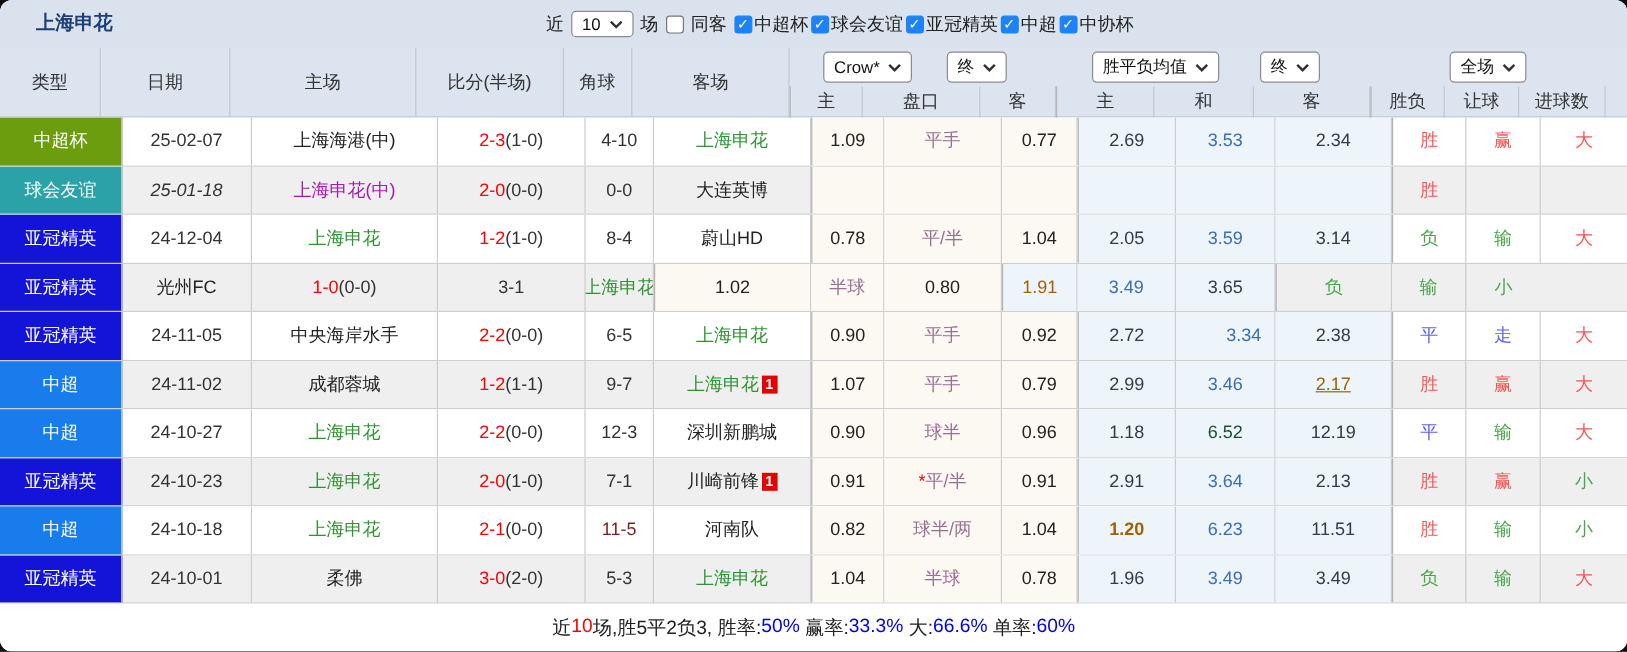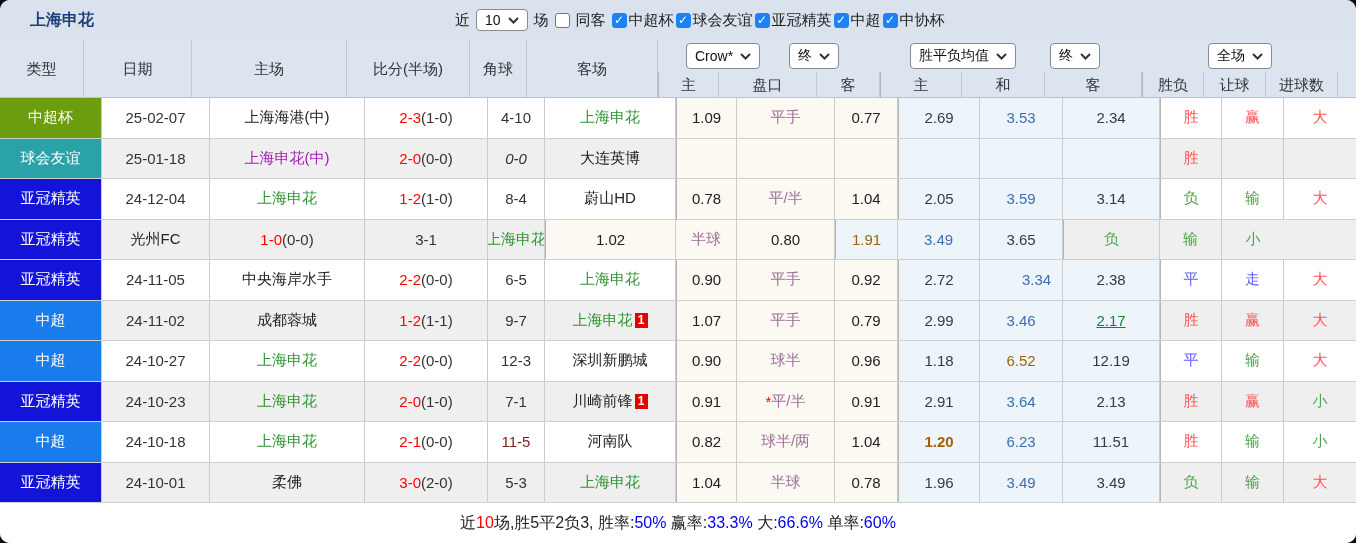--- a/index.html
+++ b/index.html
@@ -174,31 +174,31 @@
         </div>
         <div class="cell " style="border-right: none;">
           <span style="color: rgb(255, 82, 82);">大</span>
         </div>
       </div>
       <div class="row even">
         <div class="cell type" style="background: rgb(43, 162, 168);">
           <span>球会友谊</span>
         </div>
         <div class="cell ">
-          <span style="color: rgb(51, 51, 51);">25-01-18</span>
+          <span style="color: rgb(51, 51, 51); font-style: italic;">25-01-18</span>
         </div>
         <div class="cell ">
           <span style="color: #a21caf;">上海申花(中)</span>
         </div>
         <div class="cell ">
           <span style="color: rgb(255, 0, 0);">2-0</span>
           <span style="color: rgb(51, 51, 51);">(0-0)</span>
         </div>
         <div class="cell ">
-          <span style="color: rgb(51, 51, 51); font-style: italic;">0-0</span>
+          <span style="color: rgb(51, 51, 51);">0-0</span>
         </div>
         <div class="cell ">
           <span style="color: rgb(34, 34, 34);">大连英博</span>
         </div>
         <div class="cell crown grp">
           <span style="color: rgb(34, 34, 34);"></span>
         </div>
         <div class="cell crown">
           <span style="color: rgb(154, 111, 150);"></span>
         </div>
@@ -395,21 +395,21 @@
         <div class="cell crown">
           <span style="color: rgb(34, 34, 34);">0.79</span>
         </div>
         <div class="cell avg grp">
           <span style="color: rgb(50, 59, 72);">2.99</span>
         </div>
         <div class="cell avg">
           <span style="color: rgb(58, 111, 176);">3.46</span>
         </div>
         <div class="cell avg">
-          <span style="color: #15803d; text-decoration: underline;">2.17</span>
+          <span style="color: #a16207; text-decoration: underline;">2.17</span>
         </div>
         <div class="cell grp">
           <span style="color: rgb(255, 82, 82);">胜</span>
         </div>
         <div class="cell ">
           <span style="color: rgb(255, 82, 82);">赢</span>
         </div>
         <div class="cell " style="border-right: none;">
           <span style="color: rgb(255, 82, 82);">大</span>
         </div>
@@ -440,21 +440,21 @@
         <div class="cell crown">
           <span style="color: rgb(154, 111, 150);">球半</span>
         </div>
         <div class="cell crown">
           <span style="color: rgb(34, 34, 34);">0.96</span>
         </div>
         <div class="cell avg grp">
           <span style="color: rgb(50, 59, 72);">1.18</span>
         </div>
         <div class="cell avg">
-          <span style="color: #a16207;">6.52</span>
+          <span style="color: #14532d;">6.52</span>
         </div>
         <div class="cell avg">
           <span style="color: rgb(50, 59, 72);">12.19</span>
         </div>
         <div class="cell grp">
           <span style="color: rgb(91, 91, 255);">平</span>
         </div>
         <div class="cell ">
           <span style="color: rgb(74, 165, 74);">输</span>
         </div>

